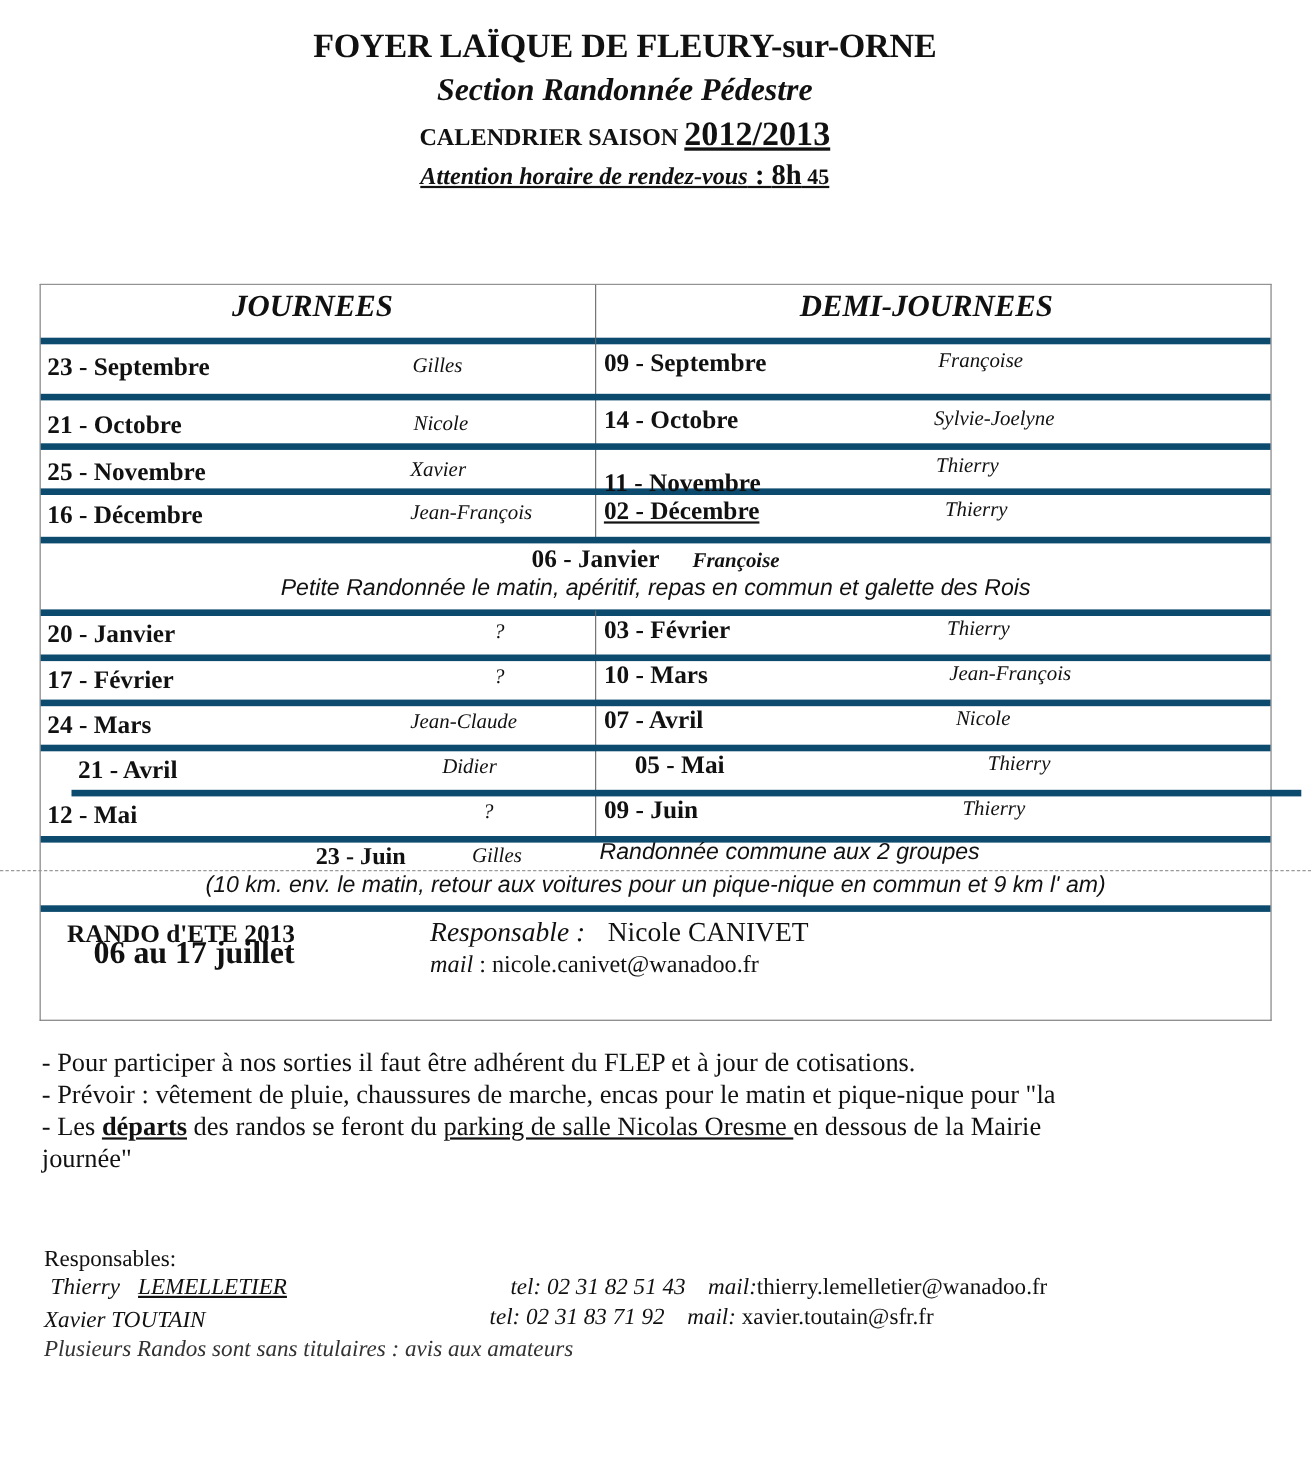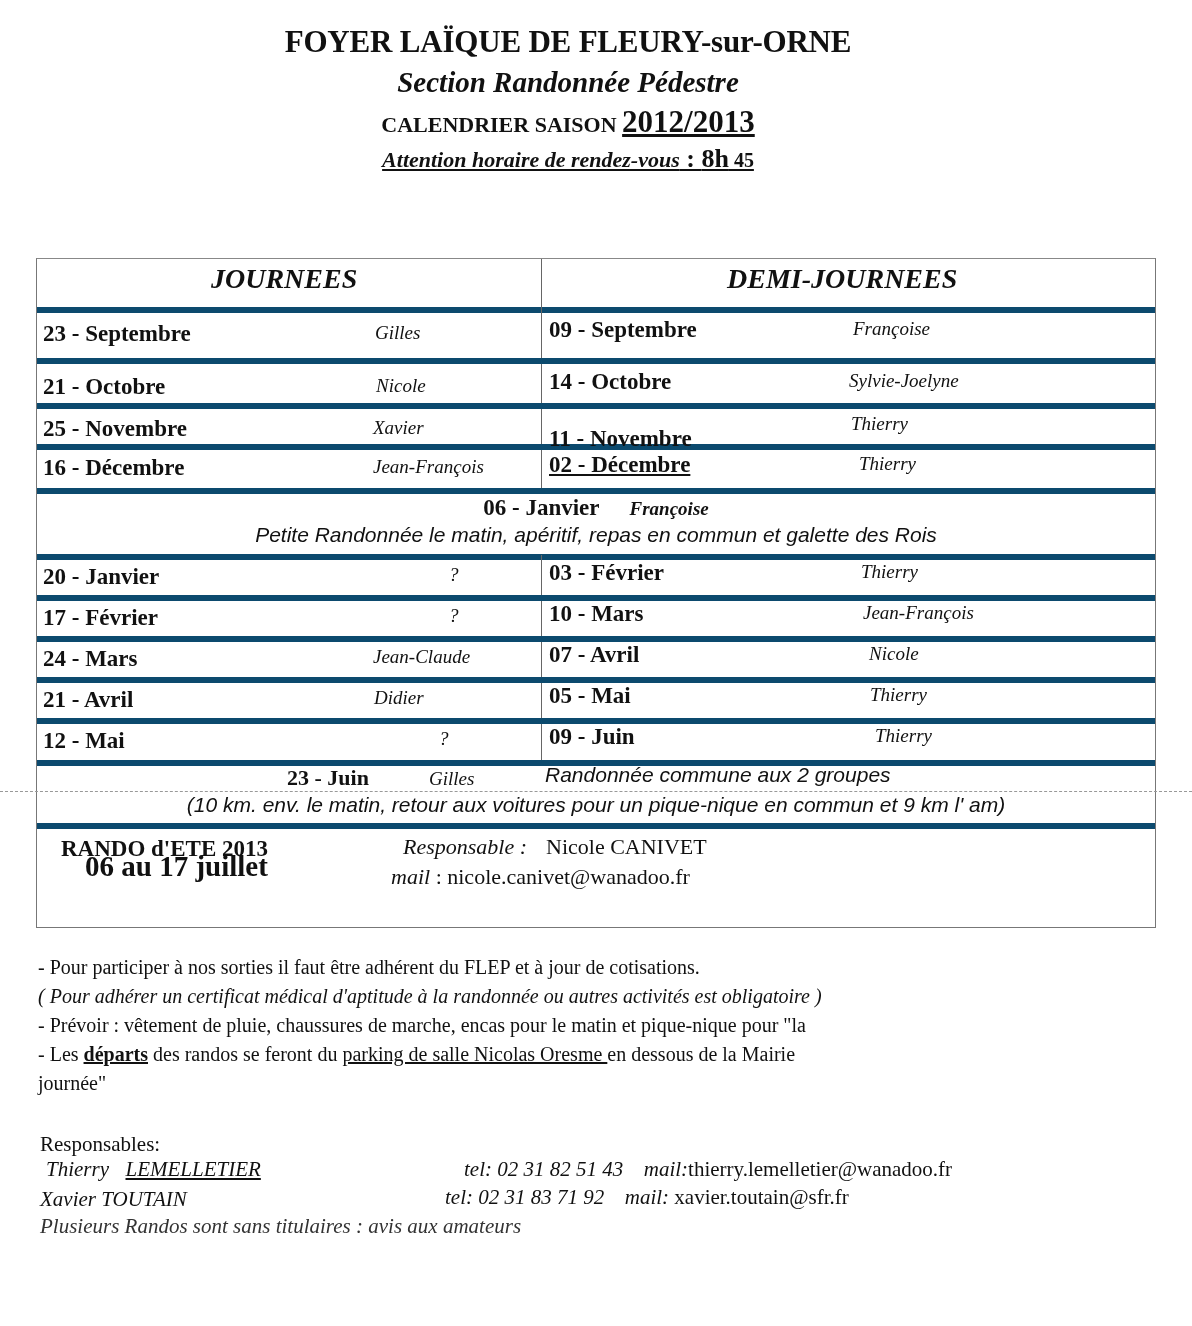--- a/index.html
+++ b/index.html
@@ -20,21 +20,21 @@
   .table-box { position: absolute; left: 36px; top: 258px; width: 1118px; height: 668px;
     border: 1px solid #777; border-top: 1px solid #888; }
   .row { position: absolute; left: 0; width: 1118px; border-bottom: 6px solid #0c4a6e; }
   .col-div { position: absolute; left: 504px; border-left: 1px solid #666; }
   .col-head { position: absolute; top: 4px; font-weight: bold; font-style: italic; font-size: 28px; }
   .date { position: absolute; font-weight: bold; font-size: 23px; }
   .leader { position: absolute; font-style: italic; font-size: 19px; }
   .center-line { position: absolute; left: 0; width: 1118px; text-align: center; }
   .italic-sans { font-family: "Liberation Sans", sans-serif; font-style: italic; }
 
-  .notes { position: absolute; left: 38px; font-size: 20px; line-height: 29px; }
+  .notes { position: absolute; left: 38px; font-size: 24px; line-height: 29px; }
   .notes .it { font-style: italic; }
   .notes .ul { text-decoration: underline; }
   .notes .b { font-weight: bold; }
   .resp { position: absolute; font-size: 21px; }
 </style>
 </head>
 <body>
 
 <div class="header h1">FOYER LAÏQUE DE FLEURY-sur-ORNE</div>
 <div class="header h2">Section Randonnée Pédestre</div>
@@ -100,21 +100,21 @@
     <div class="leader" style="left:412px;top:9px;">?</div>
     <div class="date" style="left:512px;top:5px;">10 - Mars</div>
     <div class="leader" style="left:826px;top:6px;">Jean-François</div>
   </div>
   <div class="row" style="top:378px;height:40px;">
     <div class="date" style="left:6px;top:9px;">24 - Mars</div>
     <div class="leader" style="left:336px;top:9px;">Jean-Claude</div>
     <div class="date" style="left:512px;top:5px;">07 - Avril</div>
     <div class="leader" style="left:832px;top:6px;">Nicole</div>
   </div>
-  <div class="row" style="top:419px;height:40px;">
+  <div class="row" style="top:419px;height:40px;margin-left:28px;">
     <div class="date" style="left:6px;top:9px;">21 - Avril</div>
     <div class="leader" style="left:337px;top:9px;">Didier</div>
     <div class="date" style="left:512px;top:5px;">05 - Mai</div>
     <div class="leader" style="left:833px;top:6px;">Thierry</div>
   </div>
   <div class="row" style="top:460px;height:41px;">
     <div class="date" style="left:6px;top:9px;">12 - Mai</div>
     <div class="leader" style="left:402px;top:9px;">?</div>
     <div class="date" style="left:512px;top:5px;">09 - Juin</div>
     <div class="leader" style="left:838px;top:6px;">Thierry</div>
@@ -123,36 +123,35 @@
   <div class="row" style="top:502px;height:62px;">
     <div class="date" style="left:250px;top:4px;font-size:22px;">23 - Juin</div>
     <div class="leader" style="left:392px;top:7px;">Gilles</div>
     <div class="italic-sans" style="position:absolute;left:508px;top:2px;font-size:21px;">Randonnée commune aux 2 groupes</div>
     <div class="center-line italic-sans" style="top:32px;font-size:21px;">(10 km. env. le matin, retour aux voitures pour un  pique-nique en commun et 9 km l' am)</div>
   </div>
 
   <div style="position:absolute;left:0;top:565px;width:1118px;height:102px;">
     <div class="date" style="left:24px;top:12px;font-size:23px;">RANDO d'ETE 2013</div>
     <div class="date" style="left:48px;top:26px;font-size:29px;">06 au 17 juillet</div>
-    <div style="position:absolute;left:354px;top:10px;font-size:22px;margin-left:12px;">
+    <div style="position:absolute;left:354px;top:10px;font-size:25px;">
       <span style="font-style:italic;">Responsable :</span>
       <span style="display:inline-block;width:8px;"></span>
       <span>Nicole CANIVET</span>
     </div>
     <div style="position:absolute;left:354px;top:40px;font-size:22px;">
       <span style="font-style:italic;">mail</span><span> : </span><span>nicole.canivet@wanadoo.fr</span>
     </div>
   </div>
 </div>
 
 <div style="position:absolute;left:0;top:791px;width:1192px;border-top:1px dashed #999;"></div>
 
 <div class="notes" style="top:953px;">
   <div>- Pour participer à nos sorties il faut être adhérent du FLEP et à jour de cotisations.</div>
-  <div class="it">( Pour adhérer  un certificat médical d'aptitude à la randonnée ou autres activités est obligatoire )</div>
   <div>- Prévoir : vêtement de pluie, chaussures de marche, encas pour le matin et pique-nique pour "la</div>
   <div>
     <span>-  Les </span><span class="b ul">départs</span><span> des randos se feront du </span><span class="ul">parking de salle Nicolas Oresme </span><span> en dessous de la Mairie</span>
   </div>
   <div>journée"</div>
 </div>
 
 <div class="resp" style="left:40px;top:1132px;">Responsables:</div>
 
 <div class="resp" style="left:46px;top:1157px;font-style:italic;">

